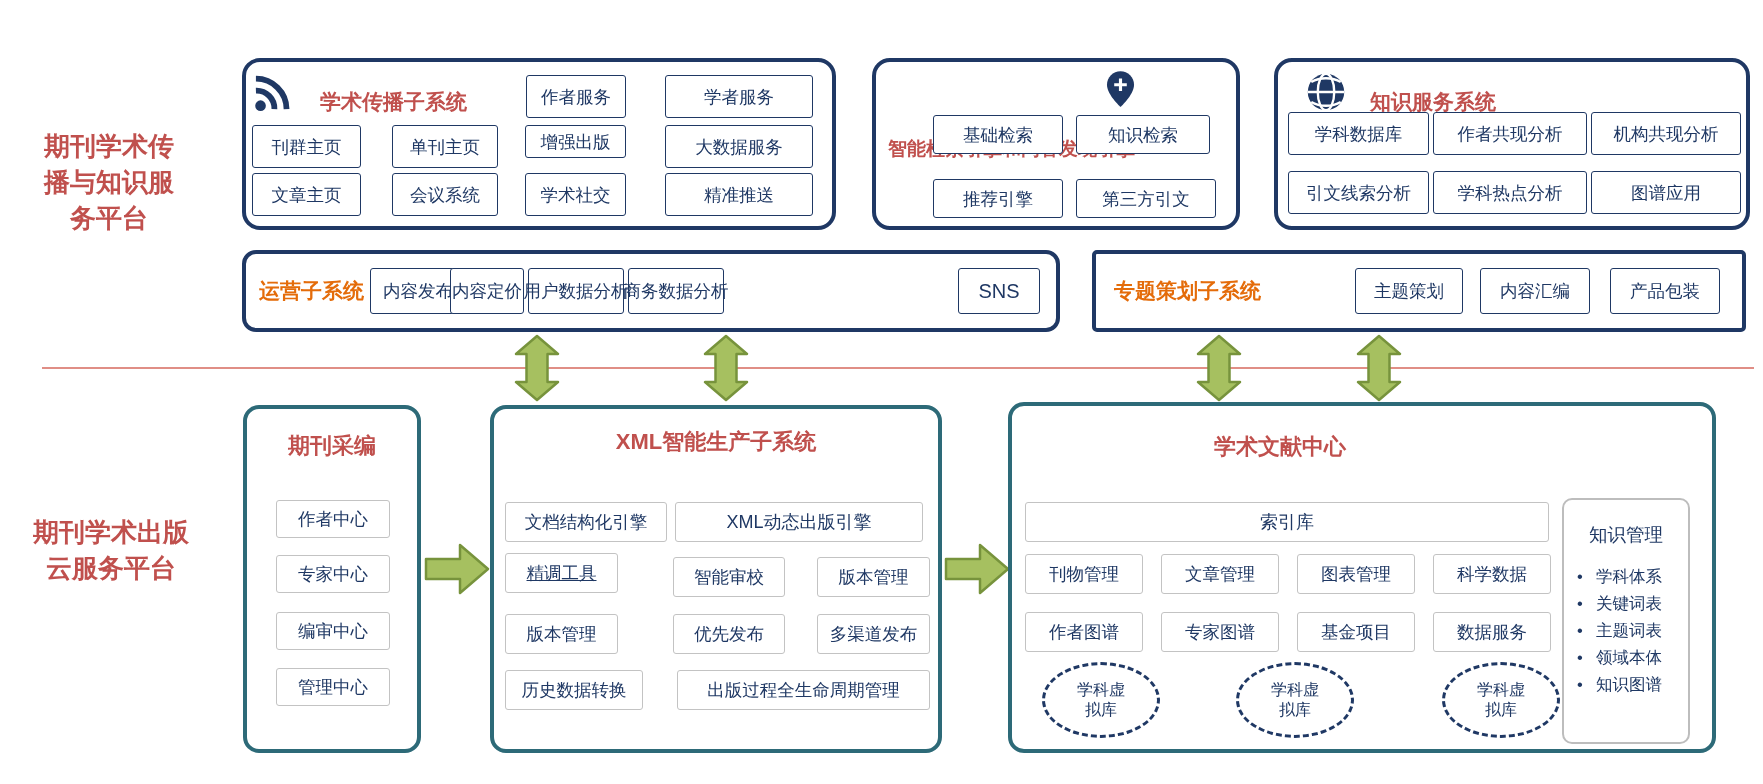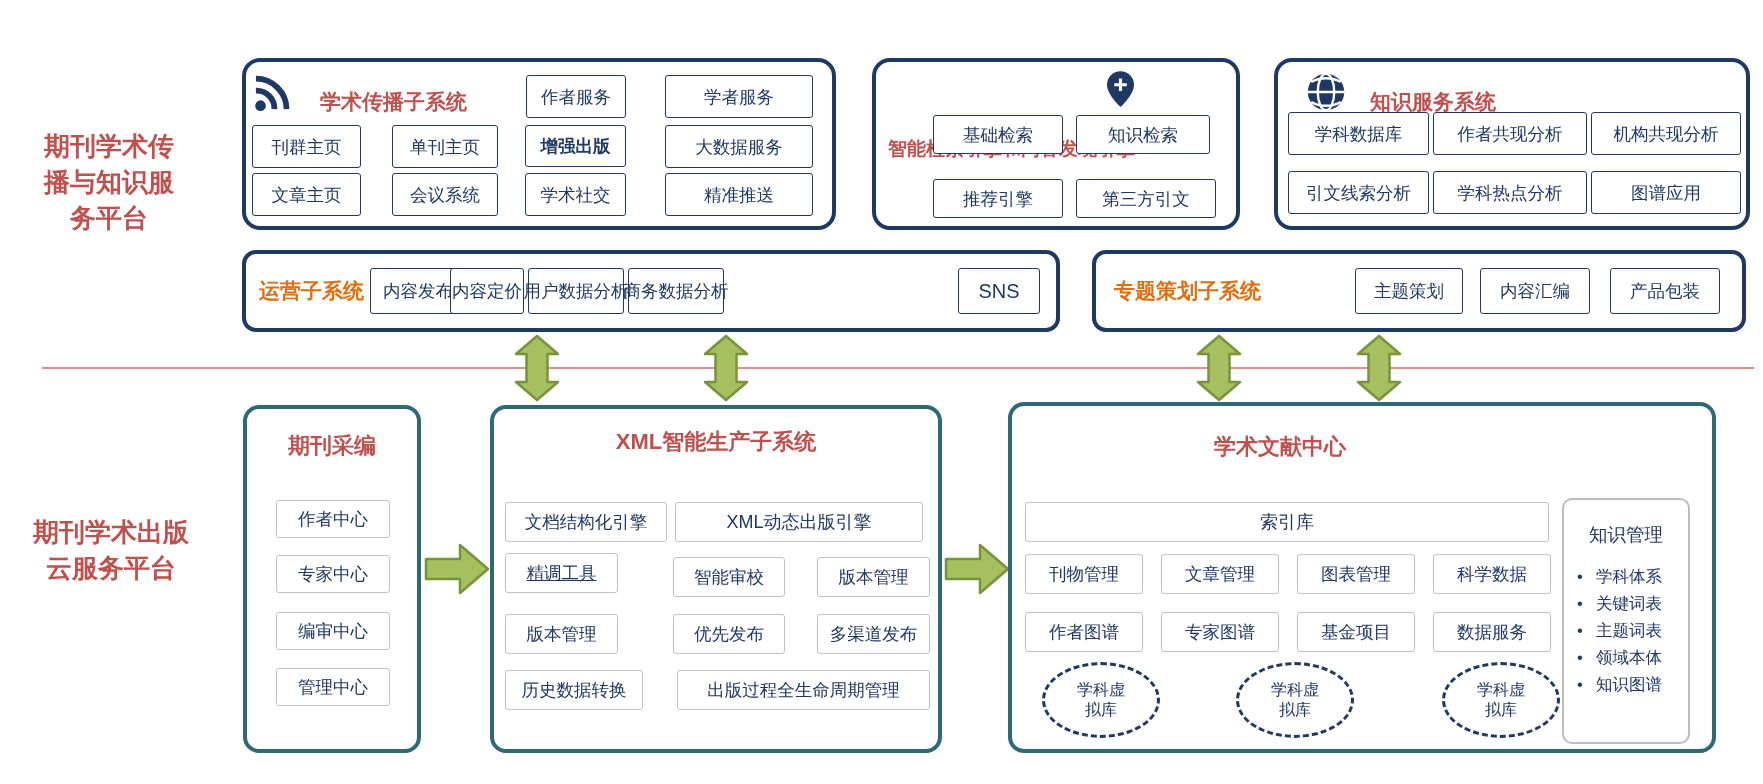--- a/index.html
+++ b/index.html
@@ -11,21 +11,21 @@
              text-align:center;white-space:pre-line;}
   #lblTop{left:18px;top:128px;width:182px;}
   #lblBottom{left:10px;top:514px;width:202px;}
 
   
   .nbox{position:absolute;border:4px solid #1f3864;border-radius:18px;background:#fff;box-sizing:border-box;}
   #boxA{left:242px;top:58px;width:594px;height:172px;}
   #boxB{left:872px;top:58px;width:368px;height:172px;}
   #boxC{left:1274px;top:58px;width:476px;height:172px;}
   #boxD{left:242px;top:250px;width:818px;height:82px;border-radius:14px;}
-  #boxE{left:1092px;top:250px;width:654px;height:82px;border-radius:14px;}
+  #boxE{left:1092px;top:250px;width:654px;height:82px;border-radius:5px;}
 
   
   .tbox{position:absolute;border:4px solid #2d6a78;border-radius:16px;background:#fff;box-sizing:border-box;}
   #boxF{left:243px;top:405px;width:178px;height:348px;}
   #boxG{left:490px;top:405px;width:452px;height:348px;}
   #boxH{left:1008px;top:402px;width:708px;height:351px;}
 
   .hdr{position:absolute;display:flex;align-items:flex-end;gap:24px;}
   #boxA .hdr{left:8px;top:8px;height:46px;}
   #boxB .hdr{left:12px;top:8px;height:46px;flex-direction:column;}
@@ -38,21 +38,21 @@
   
   .it{position:absolute;display:flex;align-items:center;justify-content:center;background:#fff;
       color:#1f3864;white-space:nowrap;box-sizing:border-box;}
   .itn{border:1.5px solid #1f3864;border-radius:3px;font-size:17.5px;}
   .itg{border:1.5px solid #c3c3c3;border-radius:3px;font-size:17.5px;}
 
   #boxA .a1{left:280px;top:13px;width:100px;height:43px;}
   #boxA .a2{left:419px;top:13px;width:148px;height:43px;}
   #boxA .a3{left:6px;top:63px;width:109px;height:43px;}
   #boxA .a4{left:146px;top:63px;width:106px;height:43px;}
-  #boxA .a5{left:279px;top:63px;width:101px;height:42px;font-weight:bold;}
+  #boxA .a5{left:279px;top:63px;width:101px;height:33px;}
   #boxA .a6{left:419px;top:63px;width:148px;height:43px;}
   #boxA .a7{left:6px;top:111px;width:109px;height:43px;}
   #boxA .a8{left:146px;top:111px;width:106px;height:43px;}
   #boxA .a9{left:279px;top:111px;width:101px;height:43px;}
   #boxA .a10{left:419px;top:111px;width:148px;height:43px;}
 
   #boxB .b1{left:57px;top:53px;width:130px;height:39px;}
   #boxB .b2{left:200px;top:53px;width:134px;height:39px;}
   #boxB .b3{left:57px;top:117px;width:130px;height:39px;}
   #boxB .b4{left:200px;top:117px;width:140px;height:39px;}

